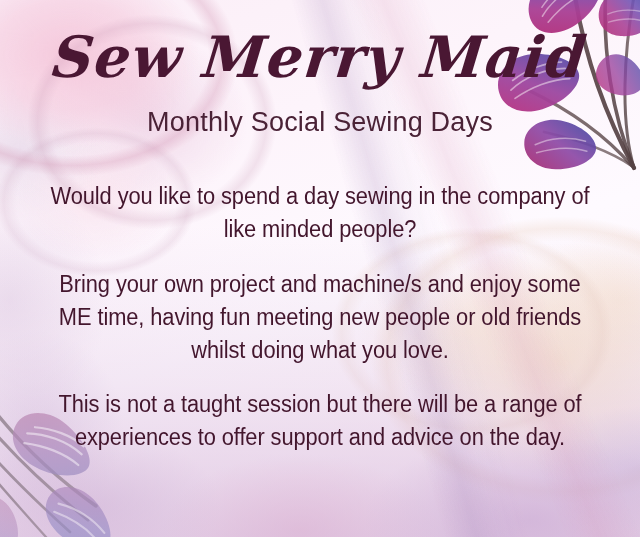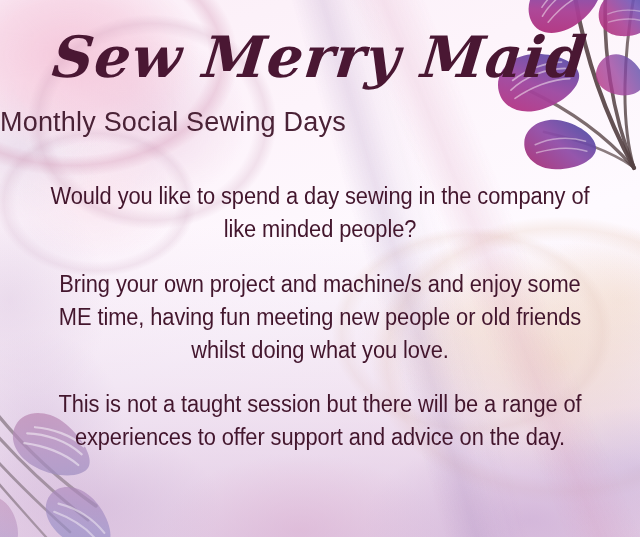--- a/index.html
+++ b/index.html
@@ -127,21 +127,21 @@
     color: #4a1733;
     white-space: nowrap;
     transform: skewX(-6deg);
   }
 
   #brand-subtitle {
     position: absolute;
     top: 108px;
     left: 0;
     right: 0;
-    text-align: left;
+    text-align: center;
     font-family: "Liberation Sans", sans-serif;
     font-weight: 400;
     font-size: 27px;
     line-height: 1.1;
     letter-spacing: .2px;
     color: #4a2236;
   }
 
   .body-para {
     position: absolute;

